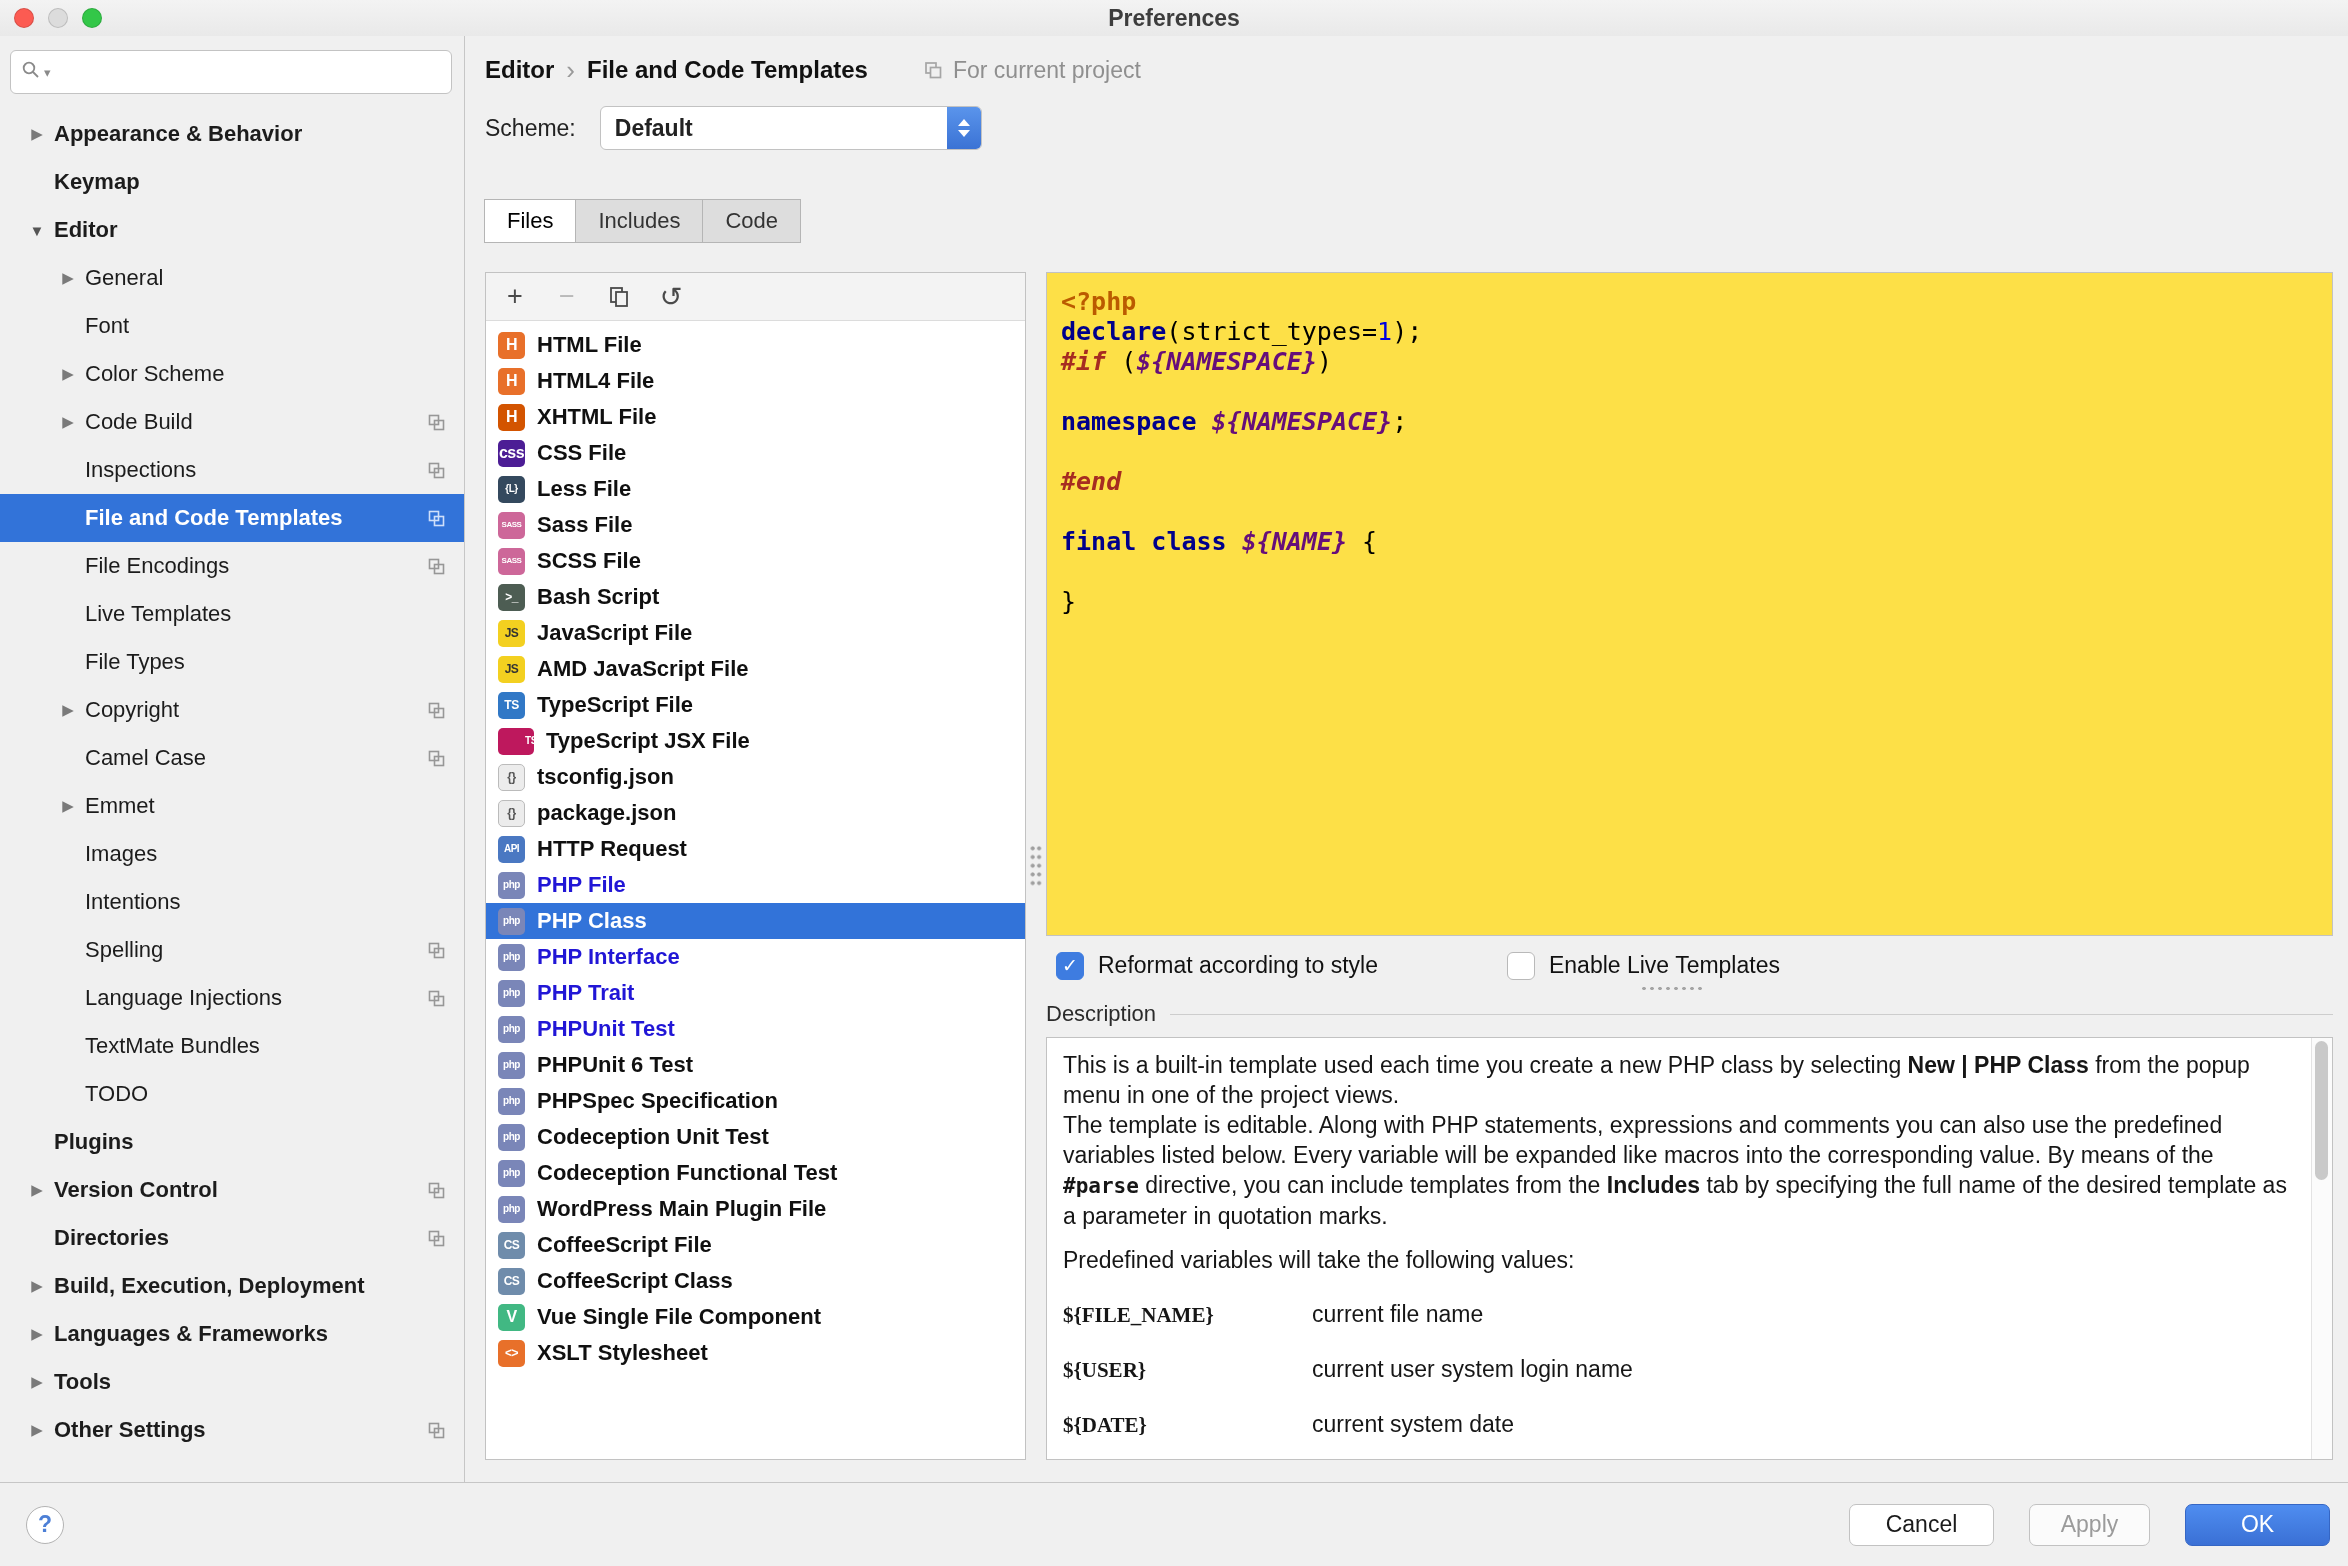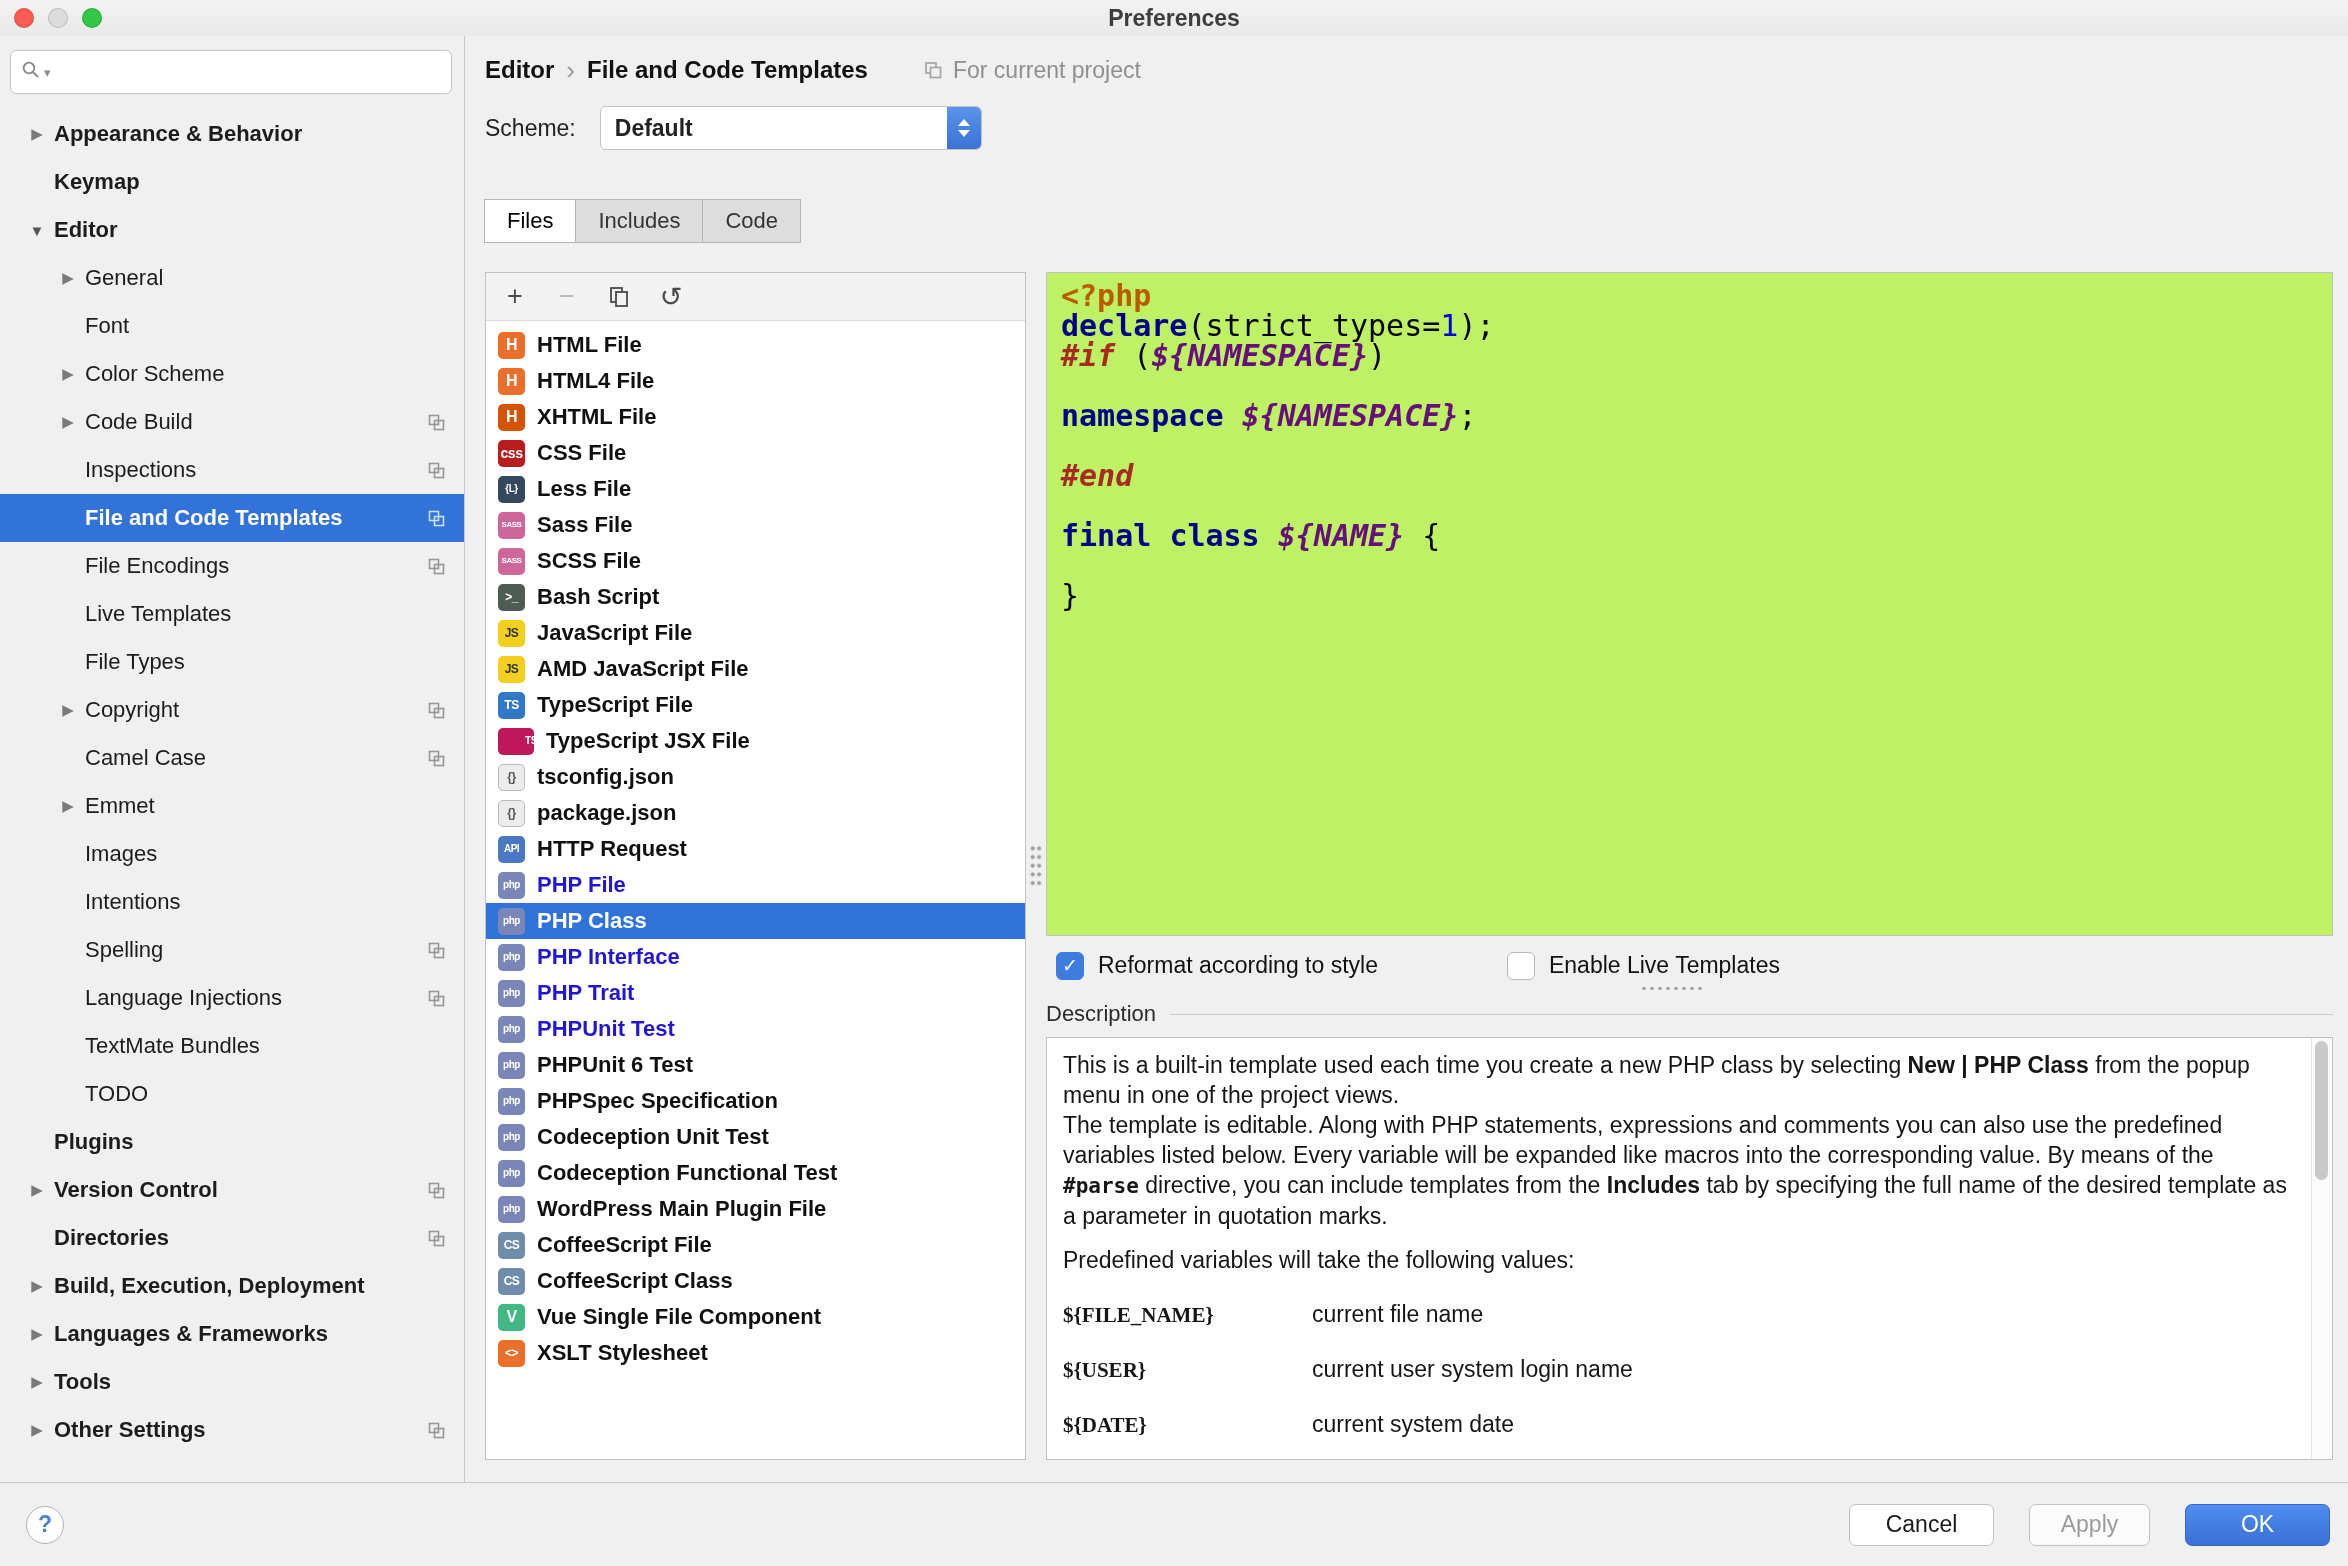--- a/index.html
+++ b/index.html
@@ -52,21 +52,21 @@
   .tbtn.dis{color:#b9b9b9}
   .tlist{flex:1;overflow:hidden;padding-top:6px}
   .litem{height:36px;display:flex;align-items:center;gap:12px;padding-left:12px;font-size:22px;font-weight:bold;color:#101010;white-space:nowrap}
   .litem.mod .llabel{color:#2116d6}
   .litem.sel{background:#3273d9}
   .litem.sel .llabel{color:#fff}
   .ficon{width:27px;height:27px;border-radius:5px;display:flex;align-items:center;justify-content:center;flex:0 0 27px;font-weight:bold;line-height:1;letter-spacing:-0.5px}
   .vsplit{width:20px;flex:0 0 20px;position:relative}
   .vdots{position:absolute;left:50%;top:50%;transform:translate(-50%,-50%);width:13px;height:44px;background-image:radial-gradient(circle,#9f9f9f 1.7px,transparent 2.3px);background-size:6.4px 8.7px}
   .rightcol{flex:1;display:flex;flex-direction:column;min-width:0}
-  .editor{height:664px;flex:0 0 664px;background:#bef264;border:1px solid #c2c2c2;padding:8px 14px;font-family:"DejaVu Sans Mono","Liberation Mono",monospace;font-size:30px;line-height:30px;overflow:hidden}
+  .editor{height:664px;flex:0 0 664px;background:#fde047;border:1px solid #c2c2c2;padding:14px 14px;font-family:"DejaVu Sans Mono","Liberation Mono",monospace;font-size:25px;line-height:30px;overflow:hidden}
   .codeline{white-space:pre}
   .c-tag{color:#bb5b00;font-weight:bold}
   .c-kw{color:#00008b;font-weight:bold}
   .c-dir{color:#a62c21;font-weight:bold;font-style:italic}
   .c-var{color:#660e7a;font-weight:bold;font-style:italic}
   .c-num{color:#0000e0}
   .c-pl{color:#000}
   .opts{height:59px;flex:0 0 59px;display:flex;padding-left:10px;position:relative}
   .cb{display:flex;align-items:center;gap:14px}
   .cb2{margin-left:129px}
@@ -360,21 +360,21 @@
               </div>
               <div class="litem">
                 <span class="ficon" style="background: rgb(232, 112, 42); color: rgb(255, 255, 255); font-size: 16px;">H</span>
                 <span class="llabel">HTML4 File</span>
               </div>
               <div class="litem">
                 <span class="ficon" style="background: rgb(211, 84, 0); color: rgb(255, 255, 255); font-size: 16px;">H</span>
                 <span class="llabel">XHTML File</span>
               </div>
               <div class="litem">
-                <span class="ficon" style="background: #b91c1c; color: rgb(255, 255, 255); font-size: 14px;">css</span>
+                <span class="ficon" style="background: #4c1d95; color: rgb(255, 255, 255); font-size: 16px;">css</span>
                 <span class="llabel">CSS File</span>
               </div>
               <div class="litem">
                 <span class="ficon" style="background: rgb(52, 73, 94); color: rgb(255, 255, 255); font-size: 10px;">{L}</span>
                 <span class="llabel">Less File</span>
               </div>
               <div class="litem">
                 <span class="ficon" style="background: rgb(205, 103, 153); color: rgb(255, 255, 255); font-size: 8px;">SASS</span>
                 <span class="llabel">Sass File</span>
               </div>

